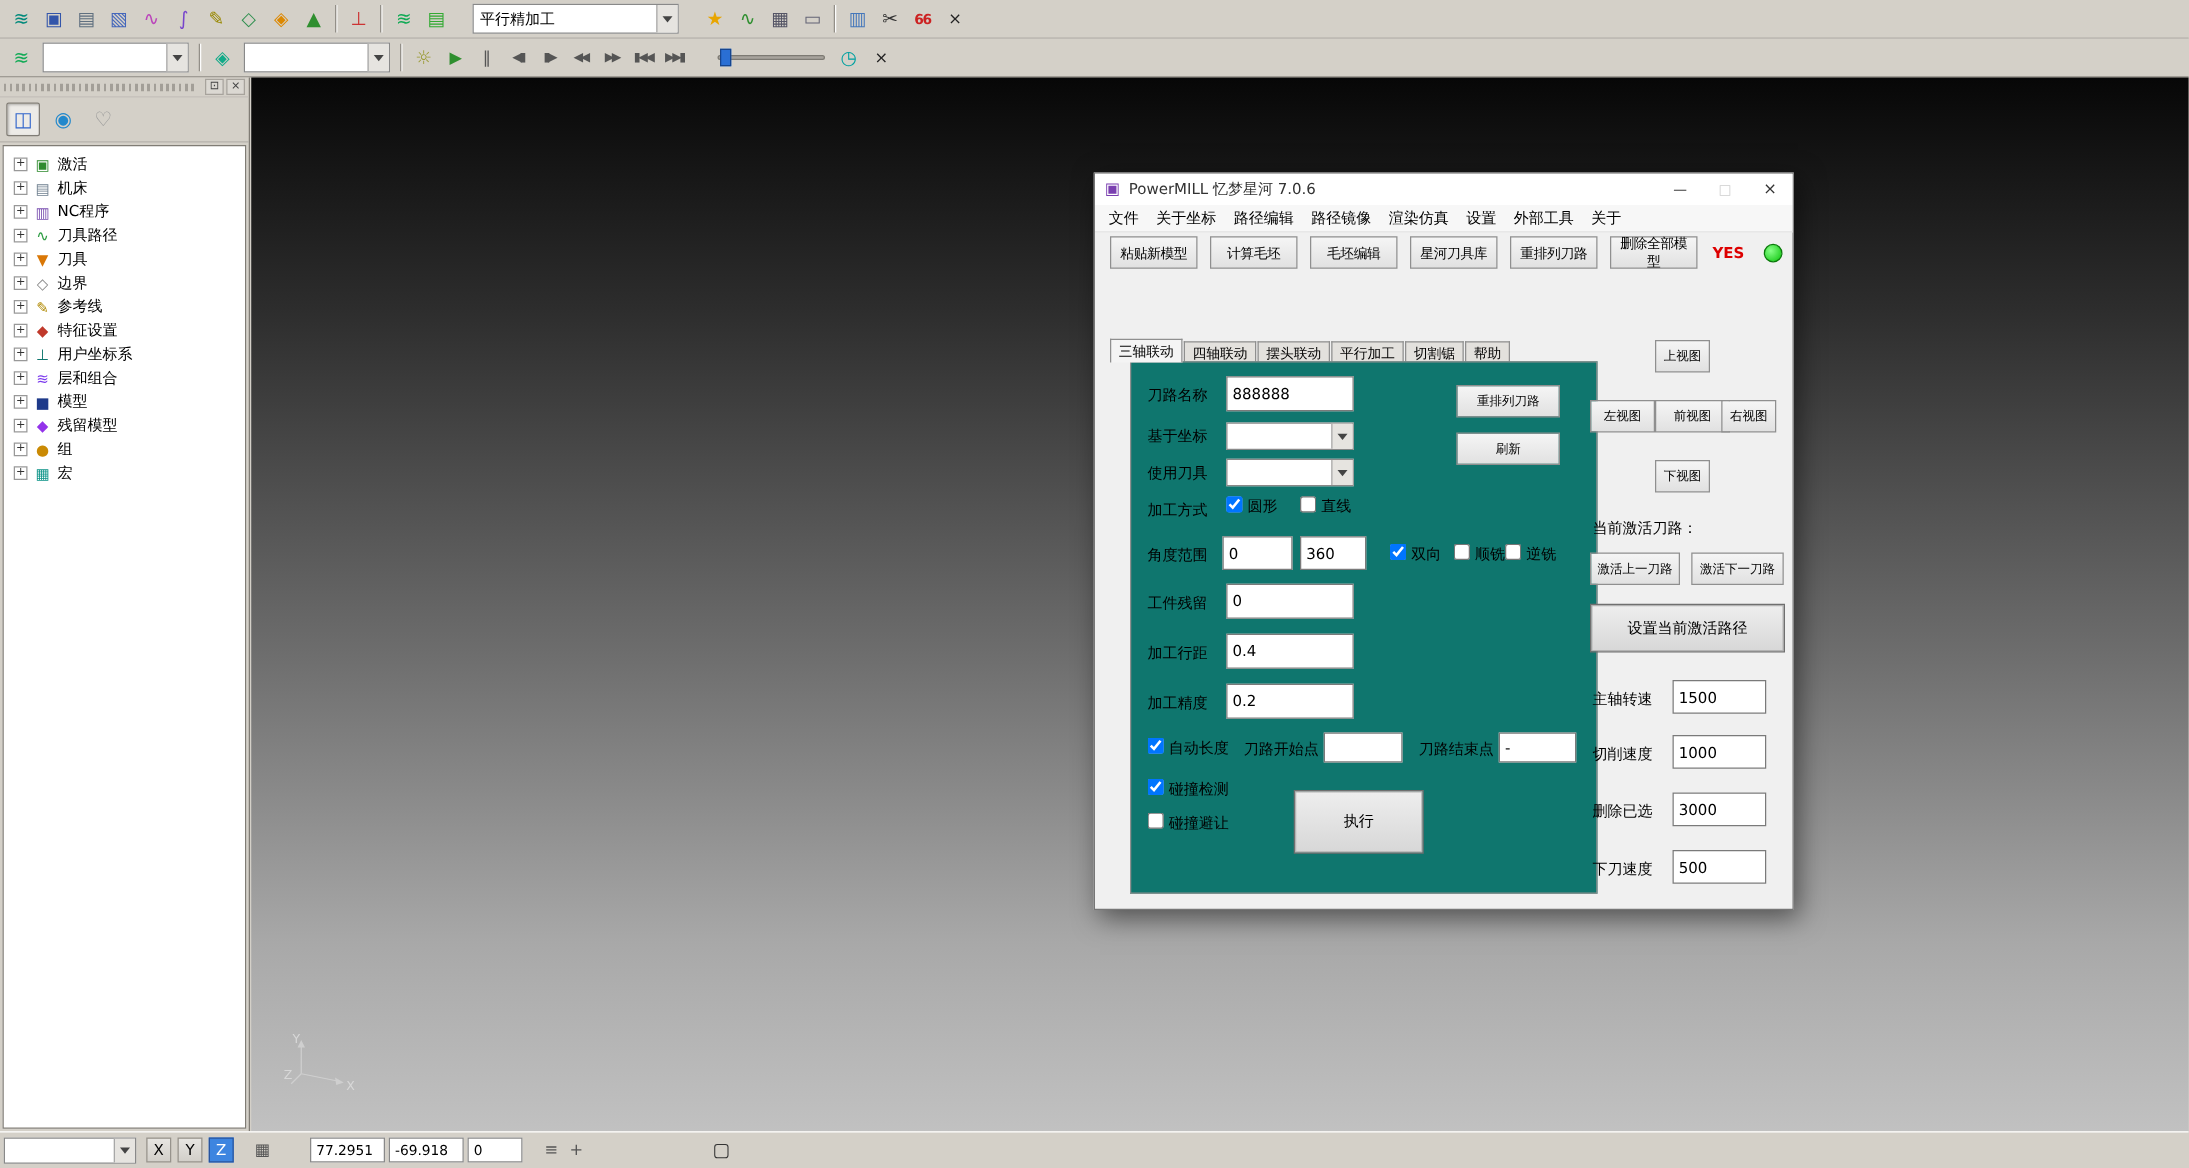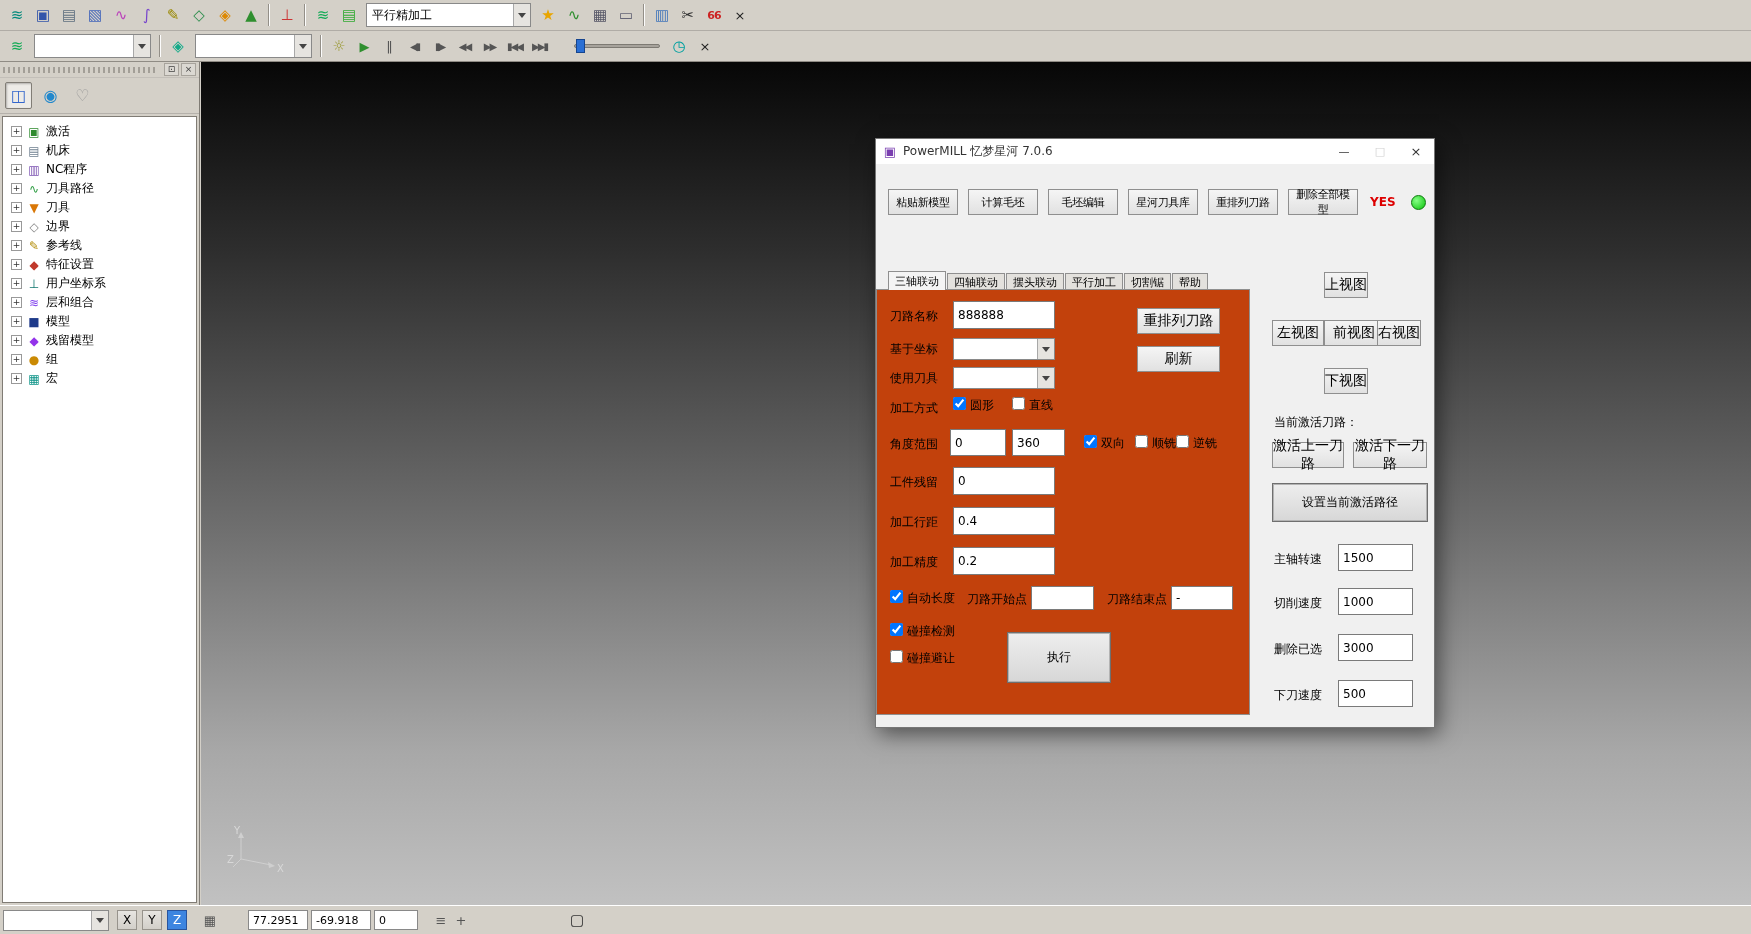--- a/index.html
+++ b/index.html
@@ -10,21 +10,21 @@
 .tb{position:absolute;left:0;right:0;display:flex;align-items:center;padding:0 4px;background:#d4d0c8}
 #tb1{top:0;height:31px;border-bottom:1px solid #b0aca6}
 #tb2{top:31px;height:31px;border-bottom:1px solid #8f8b84}
 .tbi{width:24px;height:24px;display:flex;align-items:center;justify-content:center;font-size:15px;margin:0 1px;border:1px solid transparent;border-radius:2px;cursor:default;user-select:none}
 .tbi.txt{font-size:11px;font-weight:bold;letter-spacing:-1px}
 .vsep{width:2px;height:22px;border-left:1px solid #938f88;border-right:1px solid #fcfcfc;margin:0 4px}
 .combo{height:24px;background:#fff;border:1px solid #898989;display:flex;align-items:center;justify-content:space-between;padding-left:5px;font-size:12px}
 .combo .cval{white-space:nowrap;overflow:hidden}
 .combo .arr{width:17px;align-self:stretch;display:flex;align-items:center;justify-content:center;background:#e6e4e0;border-left:1px solid #a8a8a8}
 .combo .arr::after{content:"";border:4px solid transparent;border-top:5px solid #444;margin-top:5px}
-#tb1 .combo{width:165px;margin:0 4px}
+#tb1 .combo{width:165px;margin:0 16px}
 #tb2 .combo{width:117px;margin:0 4px}
 .transport{display:flex;align-items:center}
 .transport .tbi{width:23px;font-size:10px;letter-spacing:-2px;color:#555}
 .slider{width:86px;height:18px;position:relative;display:flex;align-items:center;margin-left:22px;margin-right:6px}
 .slider .track{height:4px;background:#a7a39c;flex:1;border:1px solid #7d7a73;border-radius:2px}
 .slider .handle{position:absolute;left:2px;top:2px;width:9px;height:14px;background:#2a6fd4;border:1px solid #16458f}
 
 
 #sidebar{position:absolute;top:62px;left:0;width:200px;bottom:29px;background:#d4d0c8;border-right:1px solid #807c75;display:flex;flex-direction:column}
 .grip{height:16px;display:flex;align-items:center;padding:0 3px;border-bottom:1px solid #c3bfb9}
@@ -66,27 +66,27 @@
 .dmenu span{padding:3px 7px;font-size:12px}
 .btnrow{position:absolute;left:12px;display:flex;gap:10px;align-items:center}
 .db{height:26px;background:linear-gradient(#f5f5f5,#e1e1e1);border:1px solid #8f8f8f;font-size:11px;letter-spacing:-.3px;display:flex;align-items:center;justify-content:center;font-family:inherit;padding:0 2px}
 .btnrow .db{flex:0 0 70px;width:70px}
 .yes{color:#d00;font-weight:bold;font-size:12px;margin-left:2px}
 .gdot{width:15px;height:15px;border-radius:50%;background:radial-gradient(circle at 35% 35%,#86ff86,#0ac20a);border:1px solid #0a7a0a;margin-left:5px}
 .okmsg{color:#e800e8;font-weight:bold;font-size:12px;margin-left:2px}
 .tabs{position:absolute;left:12px;top:132px;display:flex;align-items:flex-end;height:19px}
 .tab{height:17px;padding:0 6px;display:flex;align-items:center;font-size:11px;background:#e3e1dd;border:1px solid #8f8f8f;border-bottom:none;margin-right:1px}
 .tab.active{height:19px;background:#f4f4f4;z-index:2}
-.tpanel{position:absolute;left:0;top:150px;width:374px;height:426px;background:#c2410c;border:1px solid #8f8f8f}
+.tpanel{position:absolute;left:28px;top:150px;width:374px;height:426px;background:#0f766e;border:1px solid #8f8f8f}
 .flabel{position:absolute;font-size:12px;white-space:nowrap}
 .fin{position:absolute;background:#fff;border:1px solid #7a7a7a;font-size:12px;padding:0 4px;font-family:inherit}
 .fcombo{position:absolute;height:22px;margin:0}
 .chk{position:absolute;display:flex;align-items:flex-start;gap:4px;font-size:12px;white-space:nowrap}
 .chk input{width:13px;height:13px;margin:0}
-.rc-btn{position:absolute;height:26px;background:linear-gradient(#f5f5f5,#e1e1e1);border:1px solid #8f8f8f;font-size:14px;display:flex;align-items:center;justify-content:center;font-family:inherit}
+.rc-btn{position:absolute;height:26px;background:linear-gradient(#f5f5f5,#e1e1e1);border:1px solid #8f8f8f;font-size:10px;display:flex;align-items:center;justify-content:center;font-family:inherit}
 .bigbtn{background:linear-gradient(#eee,#d7d7d7);border:1px solid #6f6f6f;box-shadow:inset 0 0 0 1px #b3b3b3}
 .rc-label{position:absolute;font-size:12px;white-space:nowrap}
 .rc-in{position:absolute;width:75px;height:27px;background:#fff;border:1px solid #7a7a7a;font-size:12px;padding:0 4px;font-family:inherit}
 </style>
 </head>
 <body>
 
 <div id="tb1" class="tb">
   <span class="tbi" style="color: rgb(0, 137, 123);">≋</span>
   <span class="tbi" style="color: rgb(51, 85, 170);">▣</span>
@@ -267,20 +267,30 @@
 
 <div id="dialog">
   <div class="dtitle">
     <span class="dico">▣</span>
     <span>PowerMILL 忆梦星河  7.0.6</span>
     <span class="dtsp"></span>
     <span class="wbtn">—</span>
     <span class="wbtn dis">□</span>
     <span class="wbtn" style="font-size:13px">×</span>
   </div>
+  <div class="dmenu">
+    <span>文件</span>
+    <span>关于坐标</span>
+    <span>路径编辑</span>
+    <span>路径镜像</span>
+    <span>渲染仿真</span>
+    <span>设置</span>
+    <span>外部工具</span>
+    <span>关于</span>
+  </div>
 
   <div class="btnrow" style="top:50px">
     <button class="db">粘贴新模型</button>
     <button class="db">计算毛坯</button>
     <button class="db">毛坯编辑</button>
     <button class="db">星河刀具库</button>
     <button class="db">重排列刀路</button>
     <button class="db">删除全部模型</button>
     <span class="yes">YES</span>
     <span class="gdot"></span>

